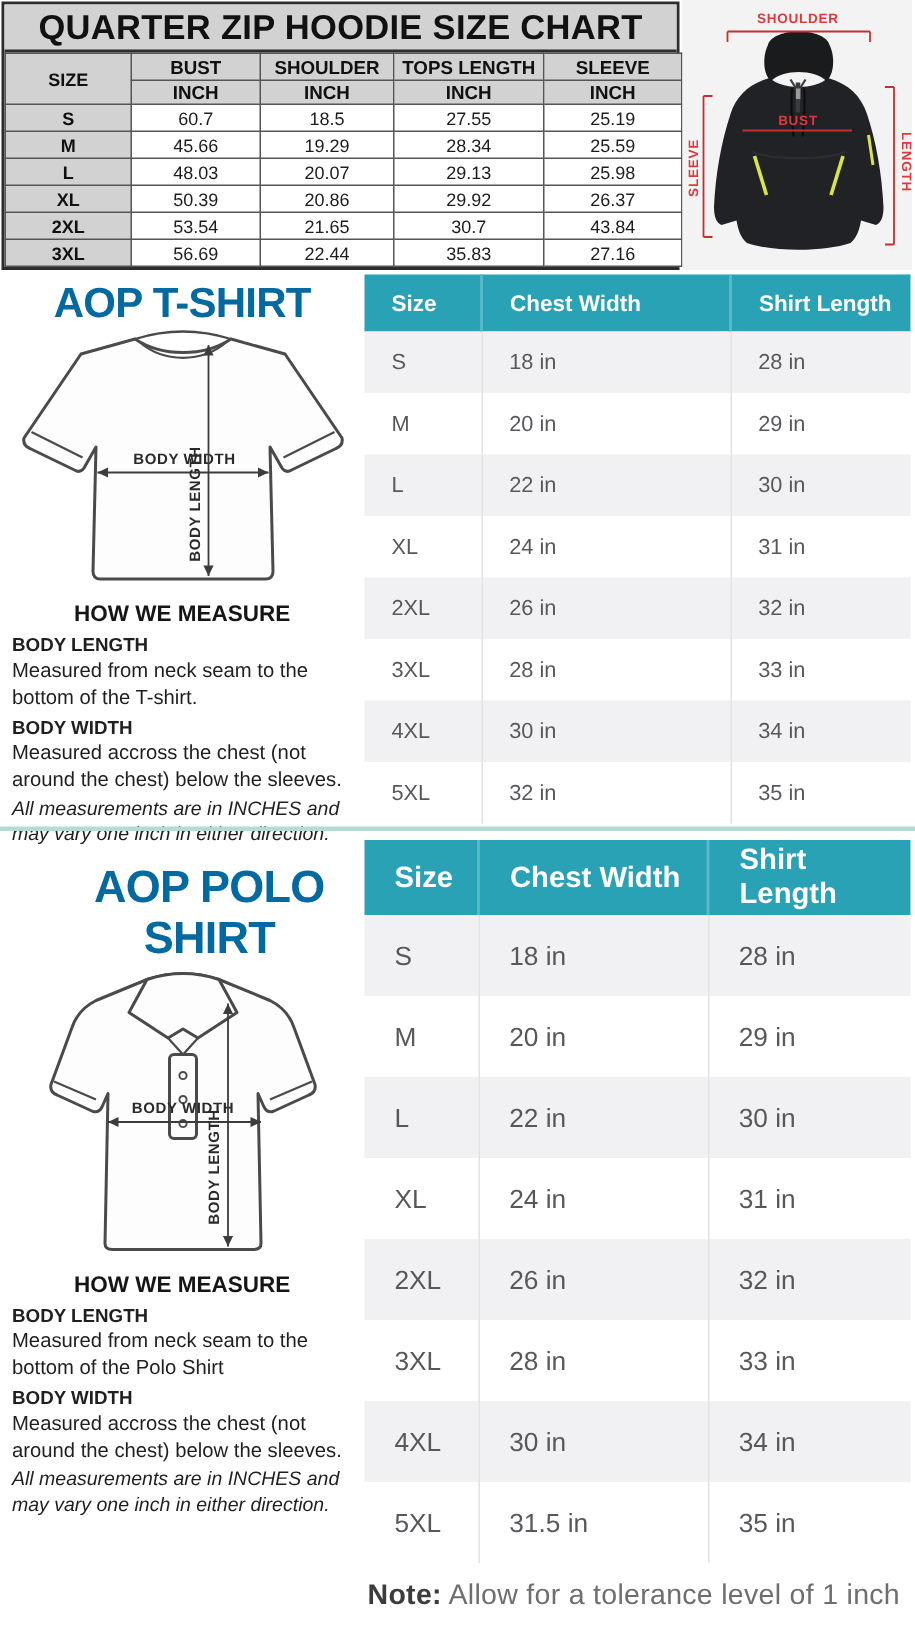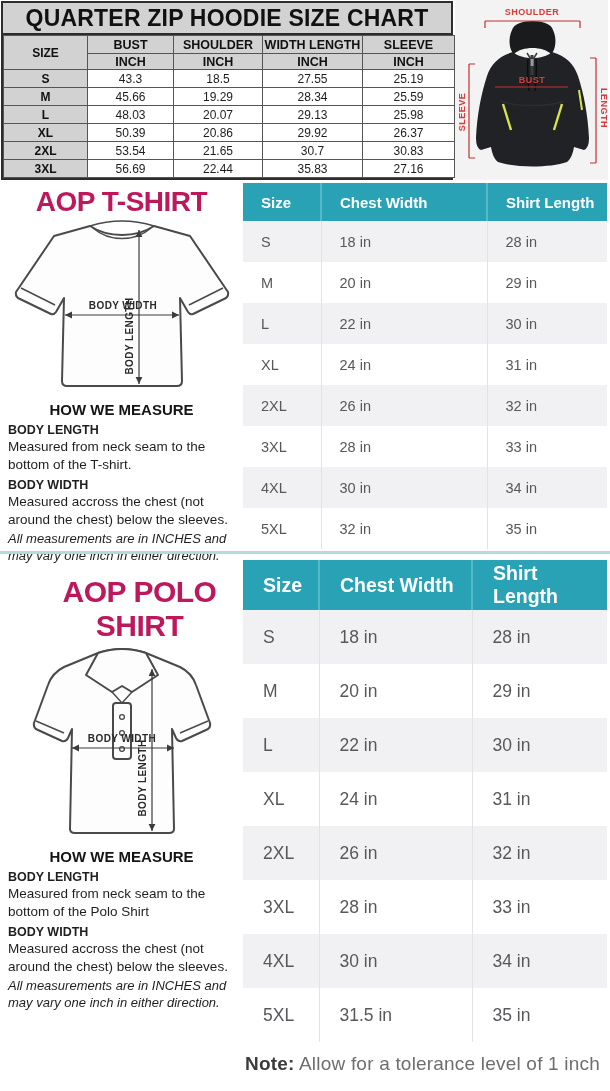--- a/index.html
+++ b/index.html
@@ -17,21 +17,21 @@
   table.hoodie td{border:1px solid #555;text-align:center;font-size:12px;
       height:17px;padding:0;color:#1d1d1d;background:#fff;overflow:hidden;white-space:nowrap;}
   table.hoodie td.hd{background:#d2d2d2;font-weight:bold;font-size:12.5px;color:#111;}
   table.hoodie td.sz{background:#d2d2d2;font-weight:bold;color:#111;}
   table.hoodie tr.units td{height:15px;}
 
   .hoodie-photo{width:153px;height:180px;background:#f3f3f3;}
 
   
   .left-col{position:absolute;width:243px;}
-  .big-title{text-align:center;font-weight:bold;color:#be185d;letter-spacing:-0.5px;}
+  .big-title{text-align:center;font-weight:bold;color:#0369a1;letter-spacing:-0.5px;}
   .tshirt-left{left:0;top:180px;}
   .tshirt-left .big-title{font-size:28px;margin:6px 0 0 0;}
   .polo-left{left:0;top:554px;}
   .polo-left .big-title{font-size:30px;margin:21px 0 0 0;padding-left:36px;}
   .diagram{display:block;margin:0 auto;}
   .hwm{text-align:center;font-weight:bold;font-size:15px;color:#151515;margin:3px 0 2px 0;}
   .mblock{padding:0 6px 0 8px;color:#1f1f1f;}
   .mhead{font-weight:bold;font-size:12.5px;margin:5px 0 1px 0;}
   .mtext{font-size:13.5px;line-height:1.3;margin:0;}
   .disc{font-weight:normal;font-style:italic;font-size:13px;line-height:1.3;margin:3px 0 0 0;}
@@ -78,32 +78,32 @@
               <col style="width:86px">
               <col style="width:89px">
               <col style="width:100px">
               <col style="width:92px">
             </colgroup>
           <tbody>
               <tr>
             <td class="sz" rowspan="2">SIZE</td>
             <td class="hd">BUST</td>
             <td class="hd">SHOULDER</td>
-            <td class="hd">WIDTH LENGTH</td>
+            <td class="hd">TOPS LENGTH</td>
             <td class="hd">SLEEVE</td>
           </tr>
           <tr class="units">
             <td class="hd">INCH</td>
             <td class="hd">INCH</td>
             <td class="hd">INCH</td>
             <td class="hd">INCH</td>
           </tr>
           <tr>
             <td class="sz">S</td>
-            <td>43.3</td>
+            <td>60.7</td>
             <td>18.5</td>
             <td>27.55</td>
             <td>25.19</td>
           </tr>
           <tr>
             <td class="sz">M</td>
             <td>45.66</td>
             <td>19.29</td>
             <td>28.34</td>
             <td>25.59</td>
@@ -120,21 +120,21 @@
             <td>50.39</td>
             <td>20.86</td>
             <td>29.92</td>
             <td>26.37</td>
           </tr>
           <tr>
             <td class="sz">2XL</td>
             <td>53.54</td>
             <td>21.65</td>
             <td>30.7</td>
-            <td>30.83</td>
+            <td>43.84</td>
           </tr>
           <tr>
             <td class="sz">3XL</td>
             <td>56.69</td>
             <td>22.44</td>
             <td>35.83</td>
             <td>27.16</td>
           </tr>
         </tbody>
           </table>

